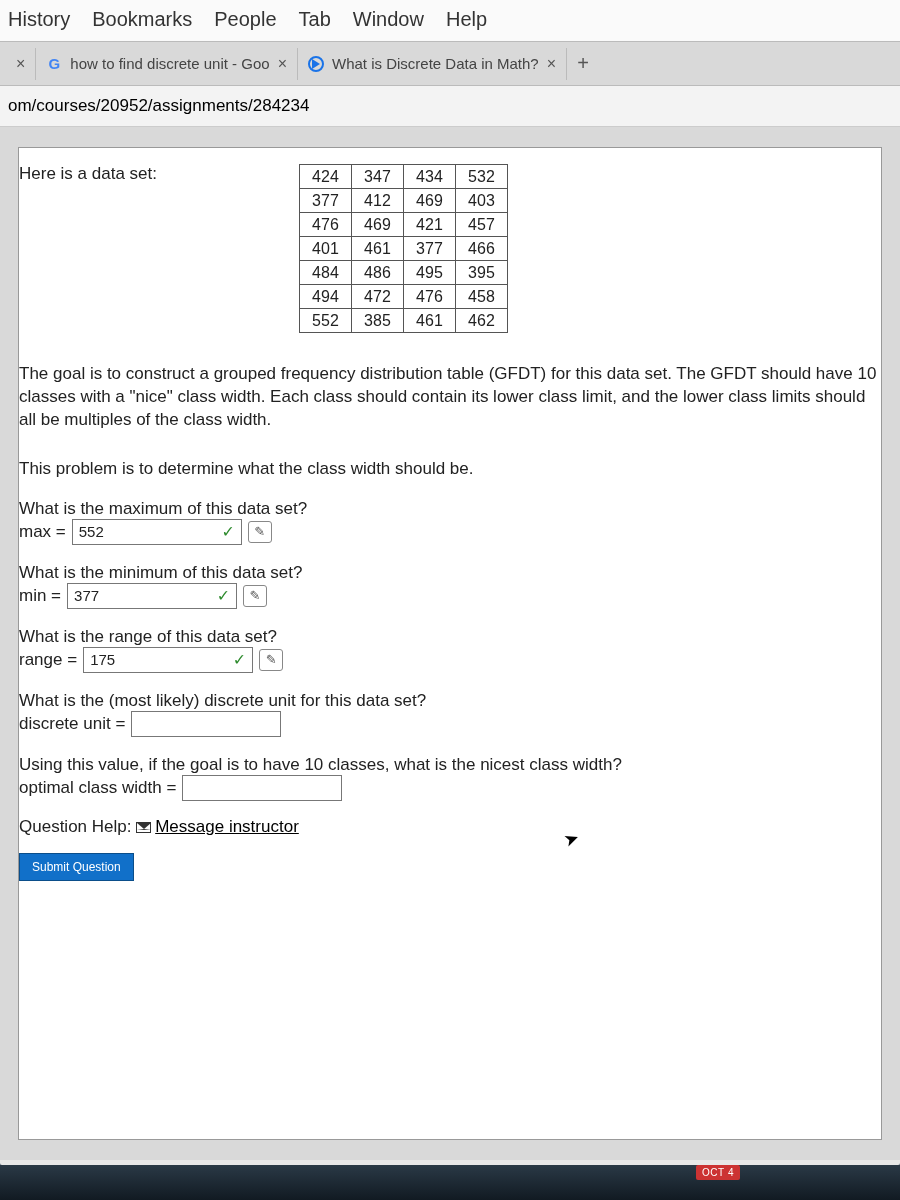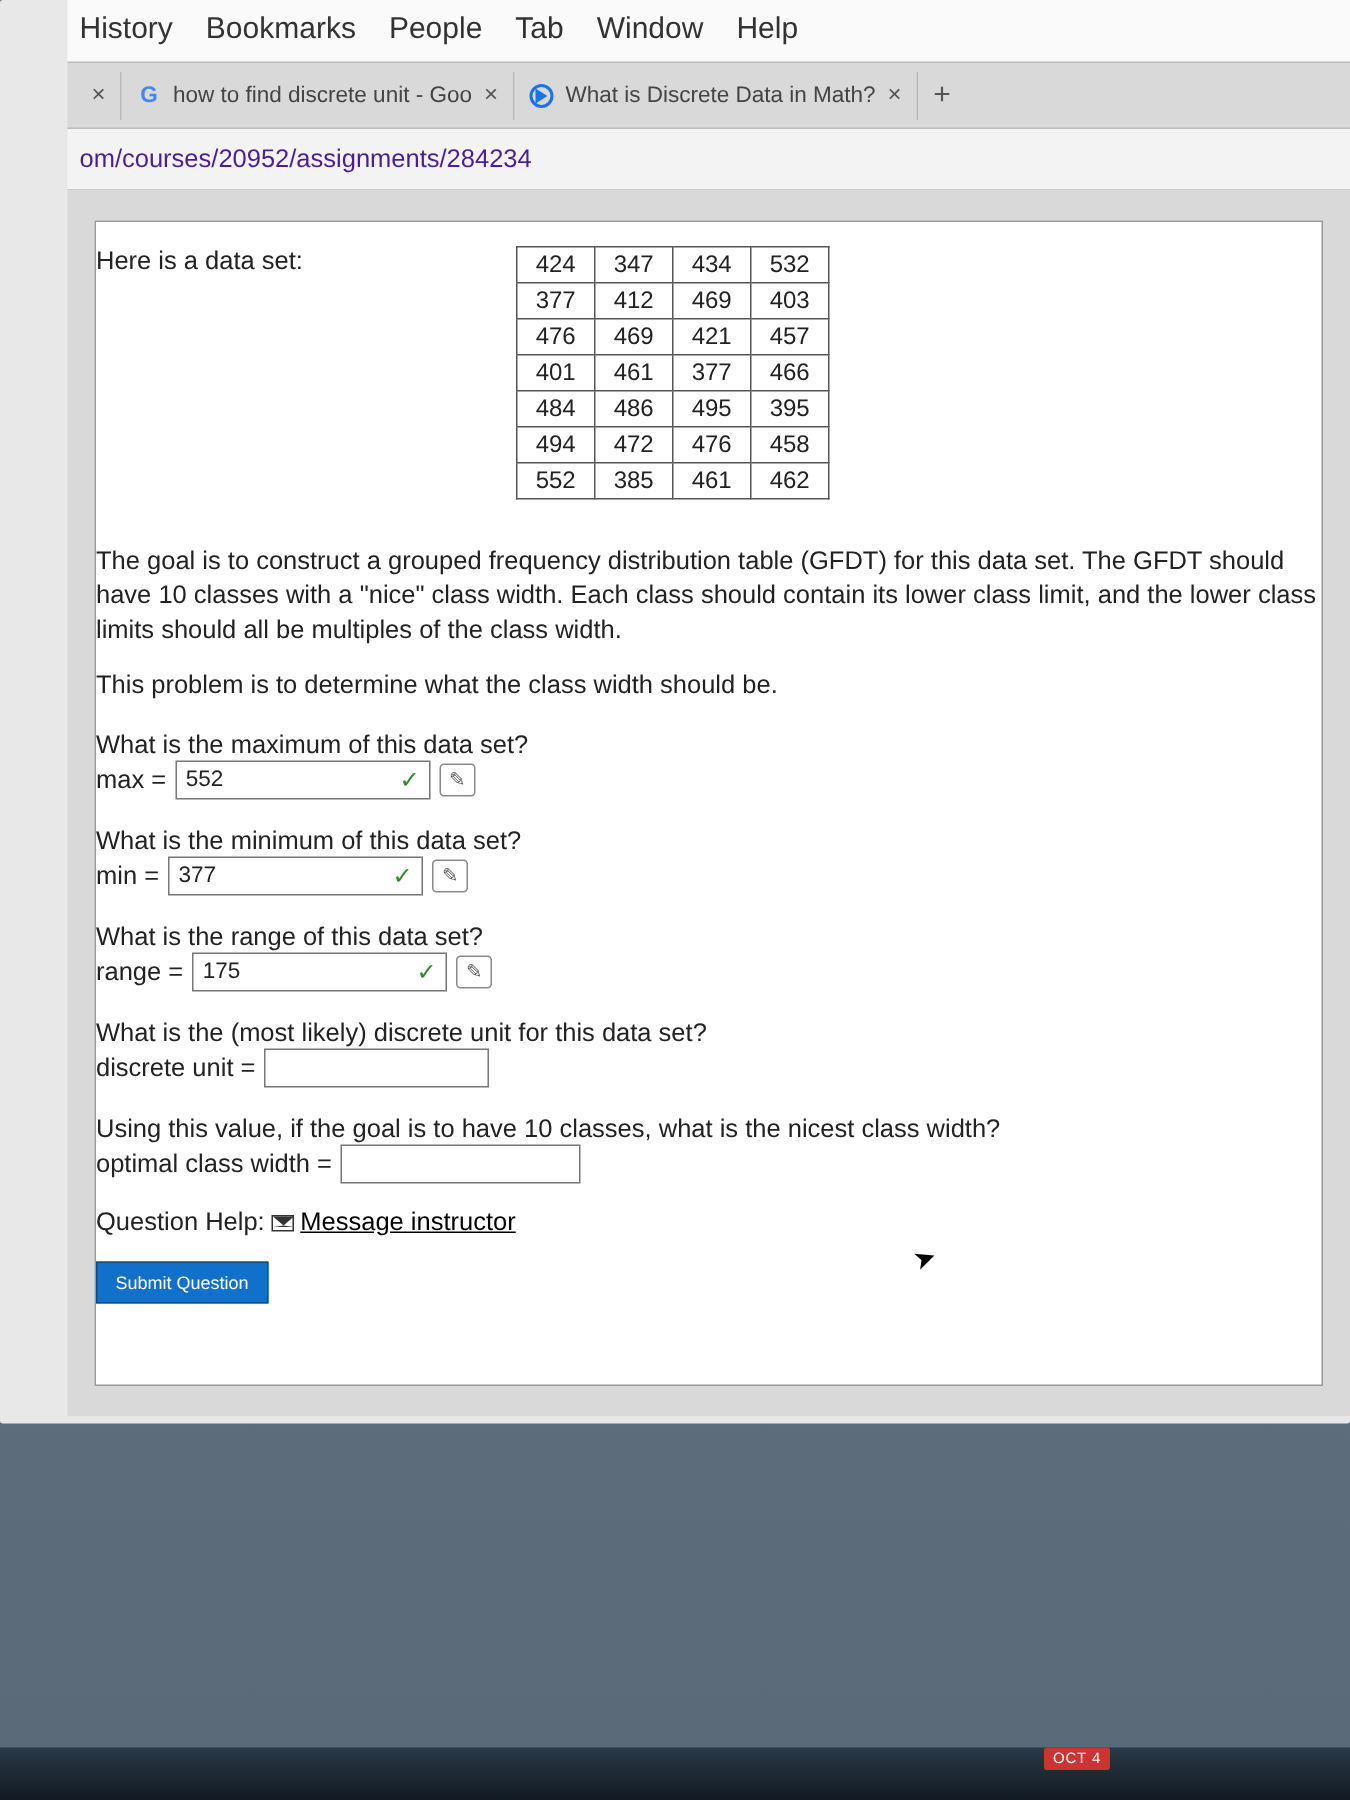--- a/index.html
+++ b/index.html
@@ -14,24 +14,23 @@
   }
   .desktop {
     width: 900px;
     height: 1200px;
     background: linear-gradient(#6b7b8a, #5a6978);
     position: relative;
   }
   .browser {
     background: #e8e8e8;
     width: 900px;
-    height: 949px;
+    height: 1165px;
     position: relative;
     border-radius: 2px;
-    padding-left: 45px;
   }
   .menubar {
     display: flex;
     gap: 22px;
     padding: 8px 8px 10px 8px;
     font-size: 20px;
     color: #333;
     background: #fafafa;
     border-bottom: 1px solid #bbb;
   }
@@ -59,21 +58,21 @@
   }
   .tab .close { font-size: 16px; color: #555; }
   .newtab {
     display: flex; align-items: center; justify-content: center;
     width: 32px; height: 32px; font-size: 20px; color: #555;
   }
   .addrbar {
     background: #f3f3f3;
     padding: 10px 8px;
     font-size: 17px;
-    color: #4c1d95;
+    color: #000000;
     border-bottom: 1px solid #ccc;
   }
   .page-area {
     background: #d9d9d9;
     padding: 20px 18px;
     height: calc(100% - 44px - 44px - 44px);
   }
   .page {
     background: #fff;
     border: 1px solid #999;
@@ -298,21 +297,21 @@
                     <td>552</td>
                     <td>385</td>
                     <td>461</td>
                     <td>462</td>
                   </tr>
                 </tbody>
             </table>
           </div>
 
           <div class="para">The goal is to construct a grouped frequency distribution table (GFDT) for this data set. The GFDT should have 10 classes with a "nice" class width. Each class should contain its lower class limit, and the lower class limits should all be multiples of the class width.</div>
-          <div class="para" style="margin-top:14px">This problem is to determine what the class width should be.</div>
+          <div class="para" style="margin-top:26px">This problem is to determine what the class width should be.</div>
 
           <div class="qgroup">
             <div>What is the maximum of this data set?</div>
             <div class="qline">
               <span>max =</span>
               <span class="inputbox ok">
                 <span>552</span>
                 <span class="chk">✓</span>
               </span>
               <span class="wand">✎</span>

